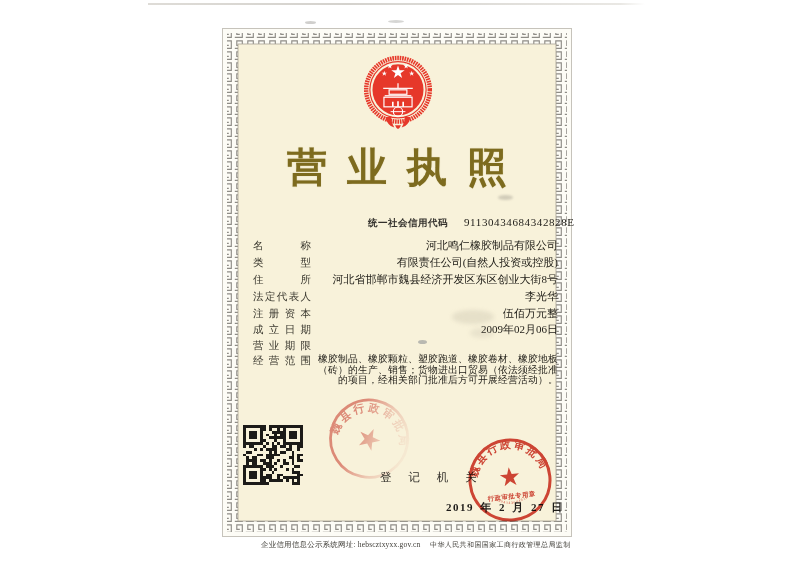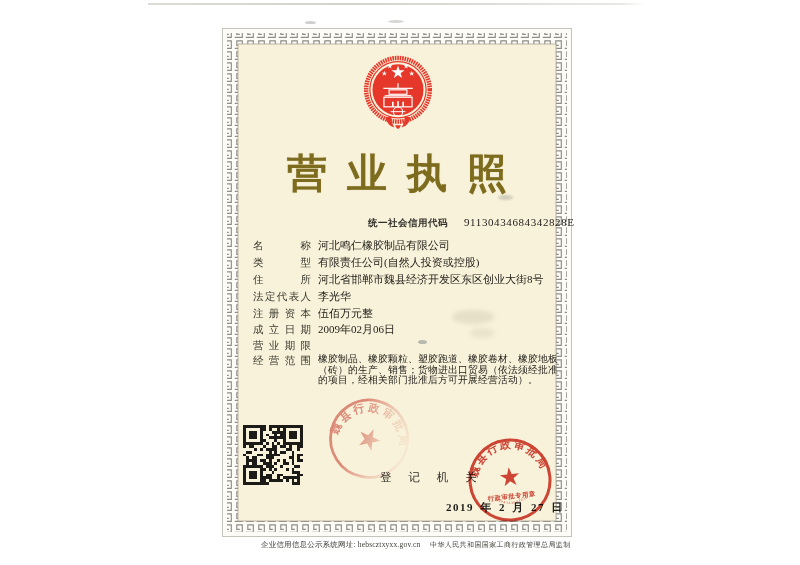--- a/index.html
+++ b/index.html
@@ -7,31 +7,31 @@
          font-family:"Liberation Serif","DejaVu Serif",serif;}
   .top-edge{position:absolute;left:148px;top:3px;width:497px;height:2px;
             background:linear-gradient(90deg,#d6d3cd, #c9c6c0 40%, #e4e2dd 95%, transparent);opacity:.8;}
   
   .cert{position:absolute;left:222px;top:28px;width:350px;height:509px;}
   .cert svg.frame{position:absolute;left:0;top:0;}
   .emblem{position:absolute;left:139px;top:26px;width:74px;height:82px;}
   .title{position:absolute;left:0;top:112px;width:100%;text-align:center;
          font-family:"Liberation Sans","DejaVu Sans",sans-serif;font-weight:700;
          font-size:40px;letter-spacing:20px;padding-left:20px;box-sizing:border-box;
-         color:#7d6b1e;text-shadow:0 0 1px rgba(125,107,30,.4);margin-top:6px;}
+         color:#7d6b1e;text-shadow:0 0 1px rgba(125,107,30,.4);}
   .subtitle{position:absolute;left:0;top:160px;width:100%;text-align:center;
             font-weight:700;font-size:19px;letter-spacing:5px;color:#7d6b1e;}
   .credit{position:absolute;left:146px;top:184px;white-space:nowrap;}
   .credit .lab{font-weight:700;font-size:9.5px;color:#33312c;letter-spacing:.5px;}
   .credit .code{font-size:11px;color:#24221d;letter-spacing:.6px;margin-left:16px;}
   .row{position:absolute;left:0;width:100%;}
   .row .lab{position:absolute;left:31px;width:58px;display:inline-block;
             font-weight:400;font-size:10.5px;color:#3a382f;
             text-align:justify;text-align-last:justify;}
-  .row .val{position:absolute;left:96px;width:240px;font-size:11px;color:#24221c;line-height:12px;}
+  .row .val{position:absolute;left:96px;width:240px;font-size:11px;color:#24221c;line-height:12px;text-align:right;}
   .row .val.scope{font-size:9.8px;line-height:10.6px;letter-spacing:.2px;}
   .qr{position:absolute;left:21px;top:397px;width:60px;height:60px;}
   .sealL{position:absolute;left:104px;top:369px;width:92px;height:92px;transform:rotate(12deg);
          opacity:.62;mix-blend-mode:multiply;
          -webkit-mask-image:linear-gradient(100deg,rgba(0,0,0,.95) 30%,rgba(0,0,0,.35) 58%,rgba(0,0,0,.08) 82%);
          mask-image:linear-gradient(100deg,rgba(0,0,0,.95) 30%,rgba(0,0,0,.35) 58%,rgba(0,0,0,.08) 82%);}
   .regauth{position:absolute;left:158px;top:442px;font-weight:400;font-size:11.5px;
            letter-spacing:7px;color:#33302a;white-space:nowrap;}
   .issuedate{position:absolute;left:224px;top:472px;font-size:11px;color:#1e1c19;
              letter-spacing:1.5px;word-spacing:2px;white-space:nowrap;font-weight:600;}

